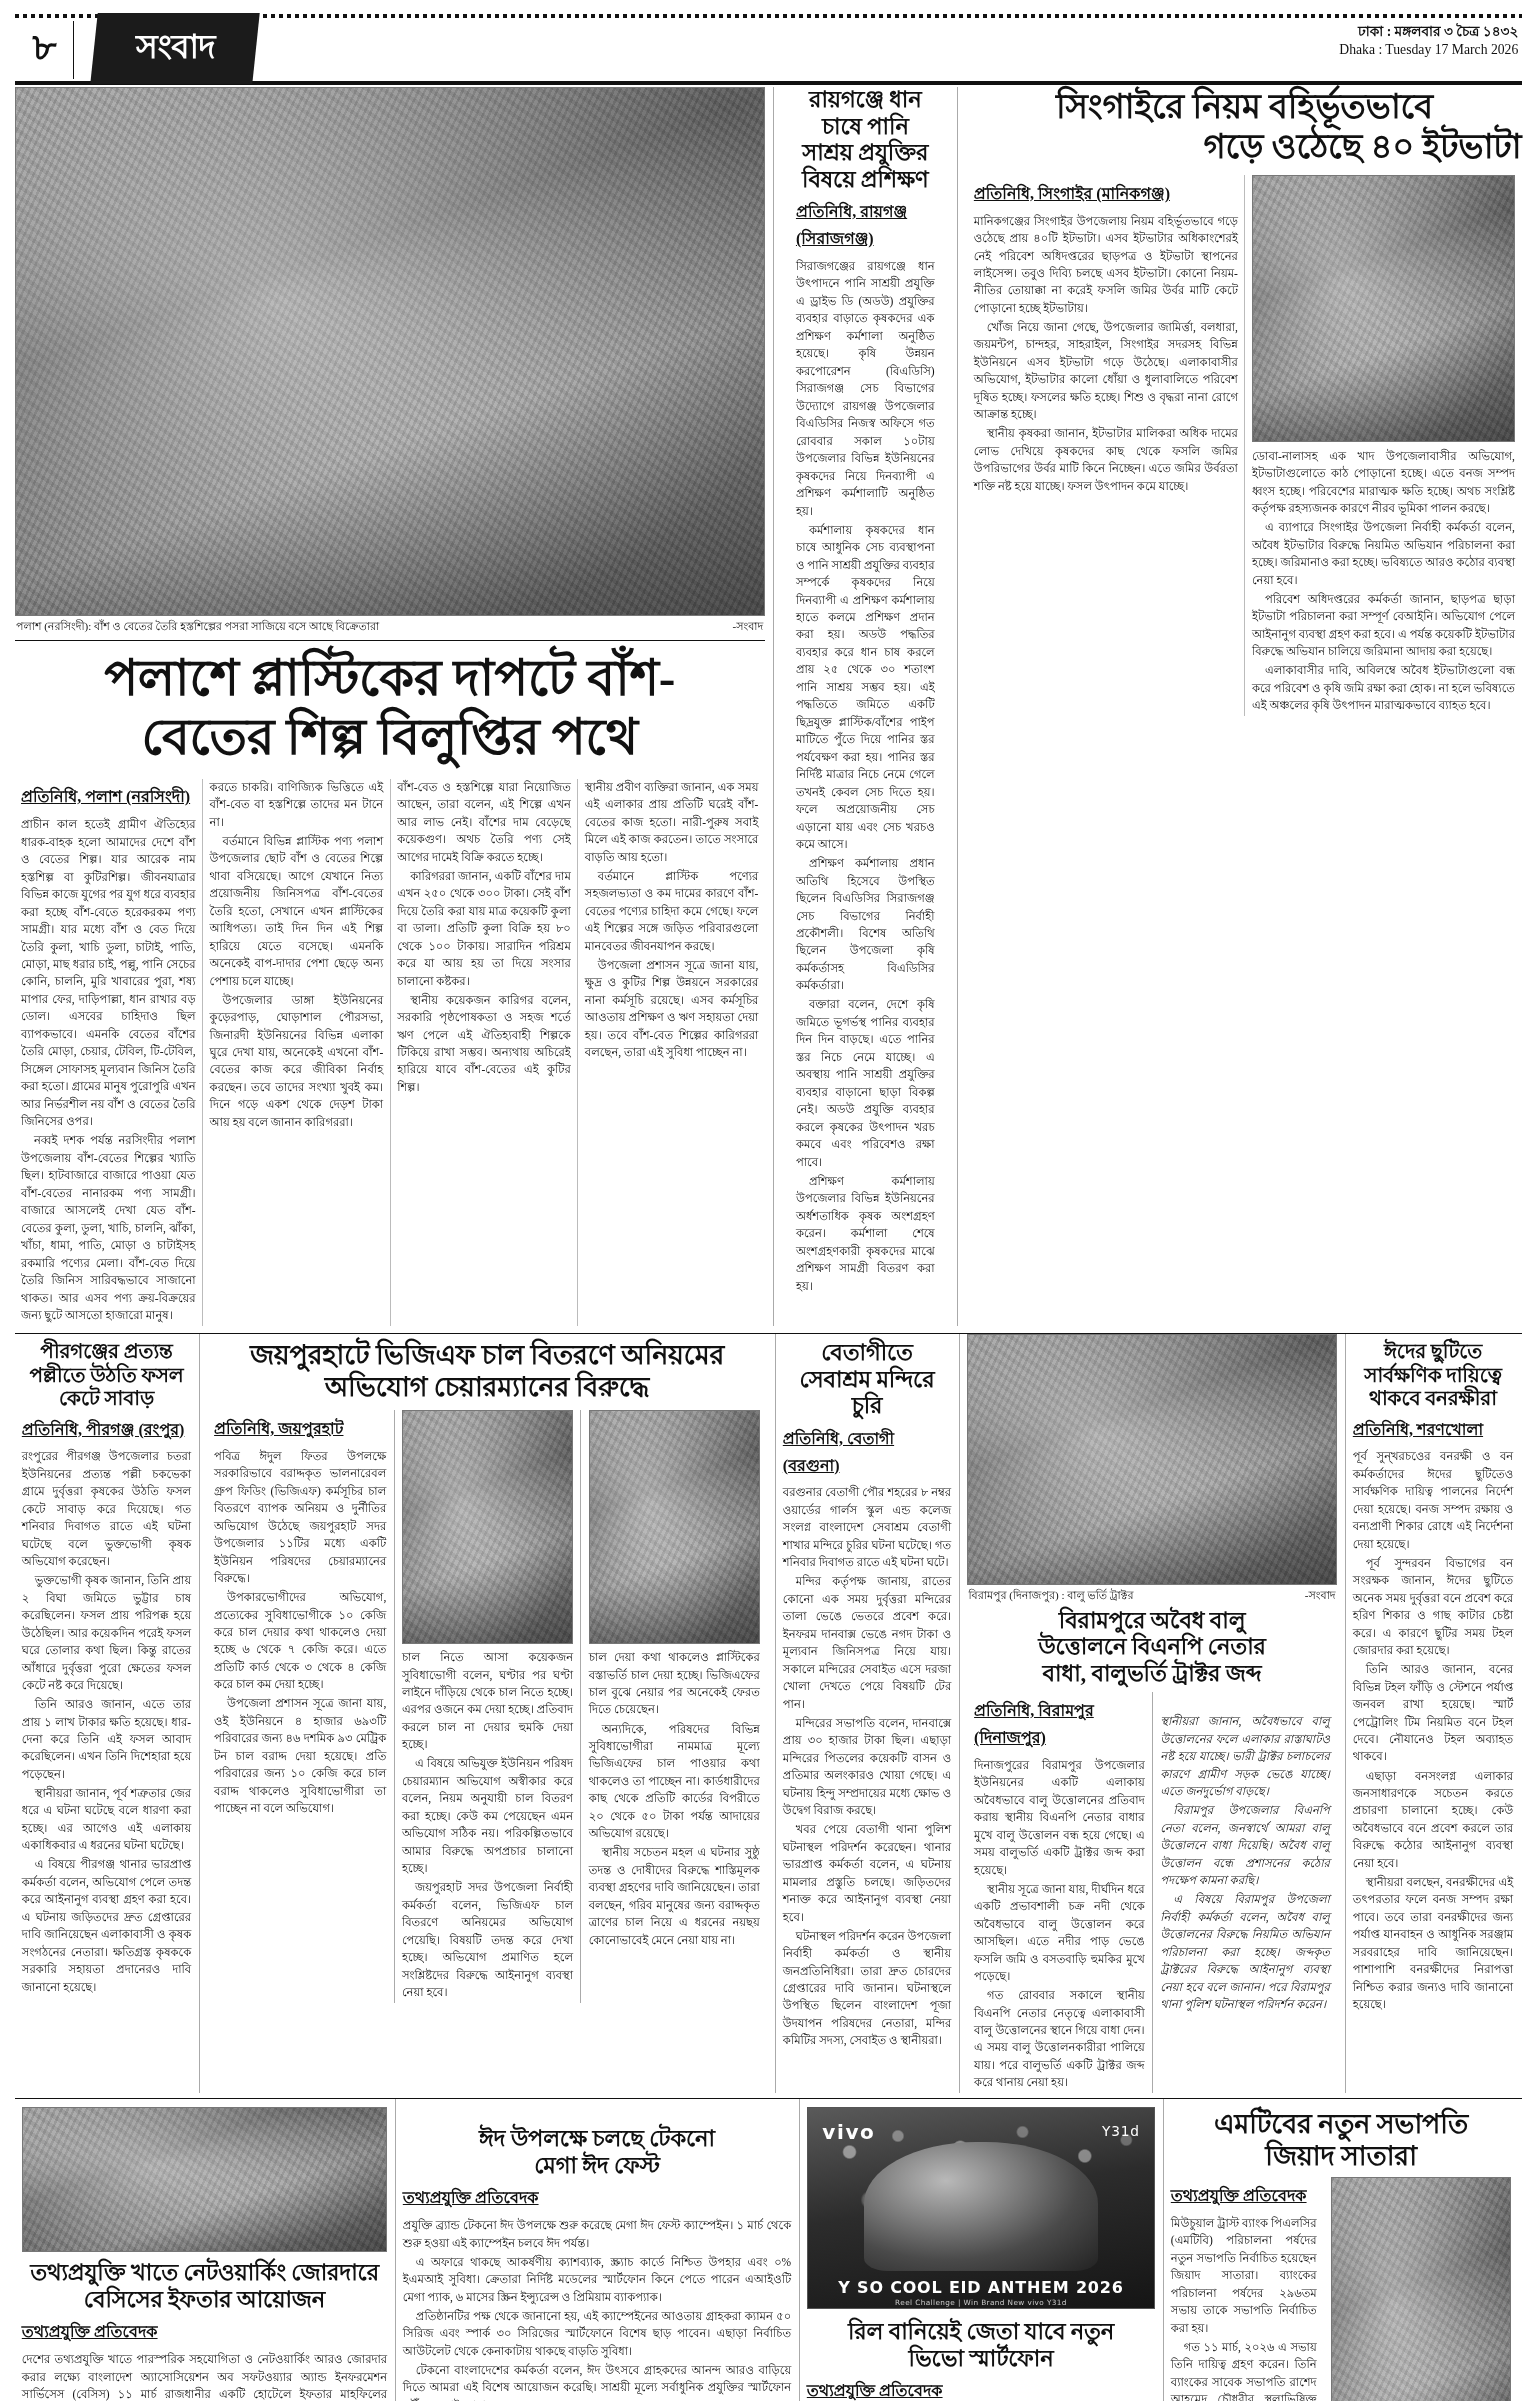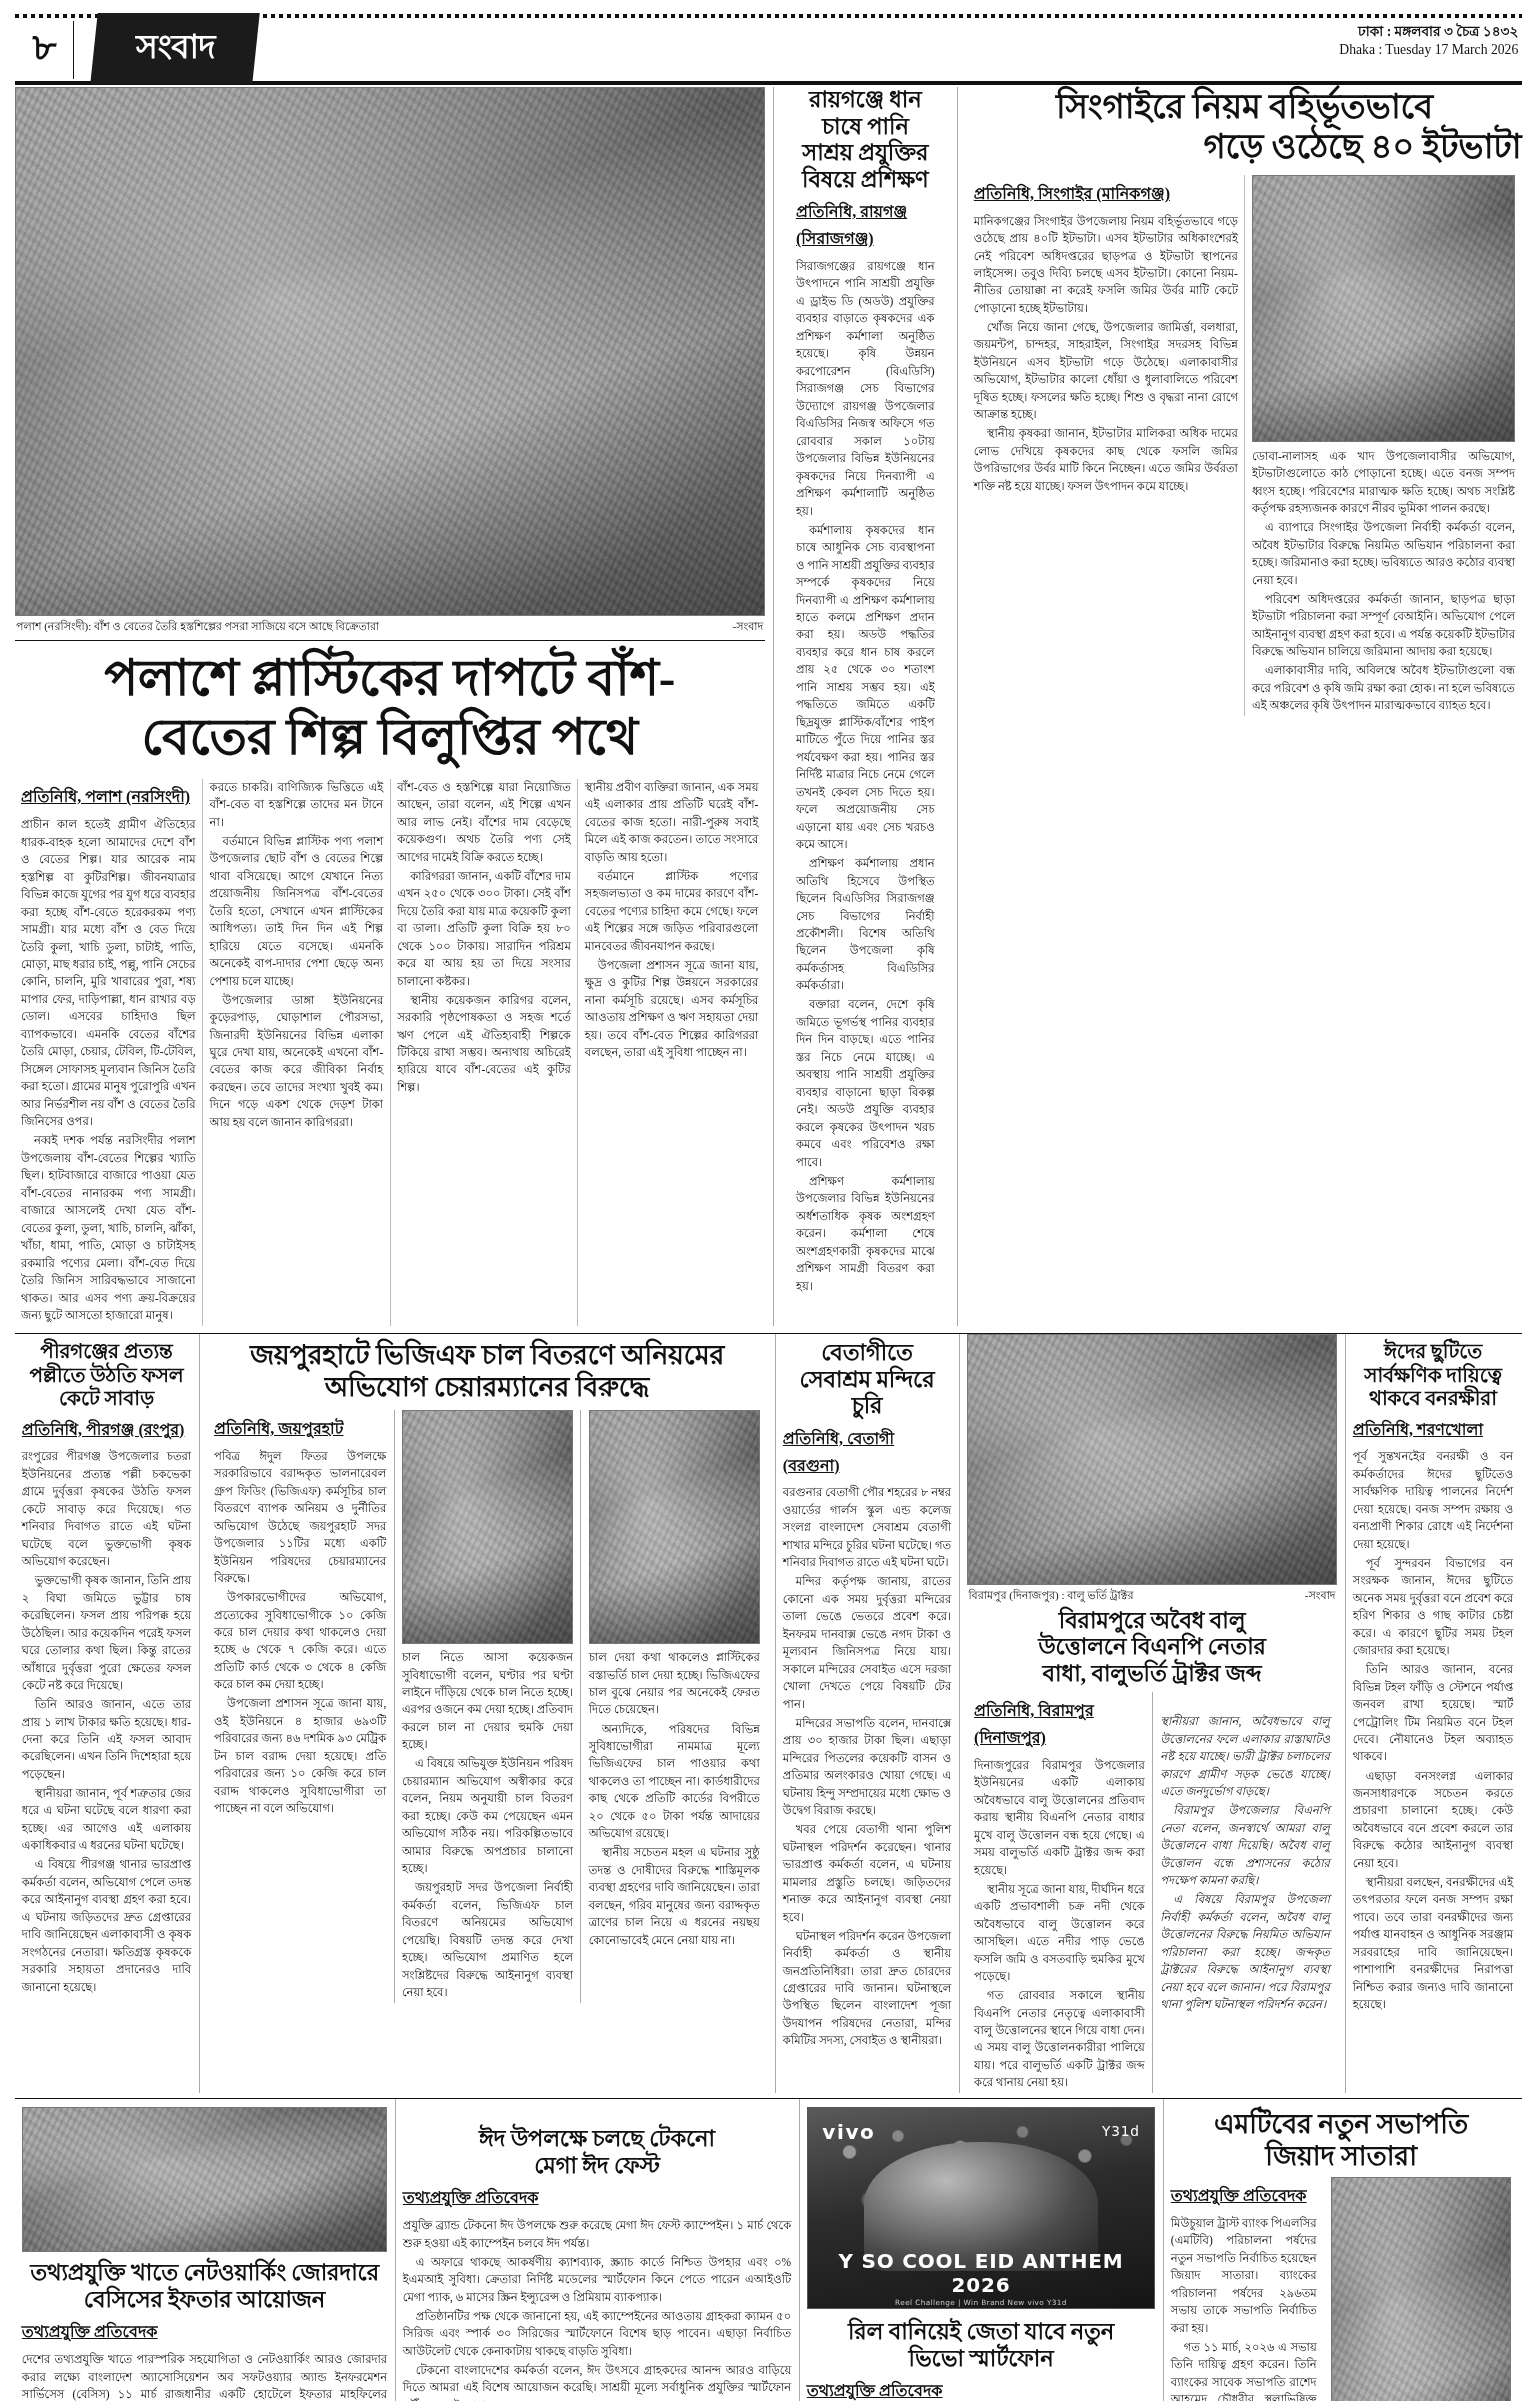--- a/index.html
+++ b/index.html
@@ -173,21 +173,21 @@
   }
   .vivo-logo { position: absolute; left: 14.5px; top: 11.3px; color:#fff;
     font-family:"DejaVu Sans", sans-serif; font-size: 20px; font-weight: bold; letter-spacing: 1.6px; }
   .vivo-model { position: absolute; right: 14.5px; top: 14.5px; color:#fff;
     font-family:"DejaVu Sans", sans-serif; font-size: 13.7px; letter-spacing: 0.8px; }
   .vivo-people { position: absolute; left: 50%; transform: translateX(-50%); bottom: 37px;
     width: 234px; height: 129px;
     background: radial-gradient(ellipse at 35% 30%, #b9b9b9, #4a4a4a 62%, #222 100%);
     border-radius: 48% 48% 10% 10%; }
   .vivo-caption { position: absolute; left: 0; right: 0; bottom: 11.3px; text-align: center;
-    color:#fff; font-family:"DejaVu Sans", sans-serif; font-weight: bold; font-size: 20px; letter-spacing: 0.8px;}
+    color:#fff; font-family:"DejaVu Sans", sans-serif; font-weight: bold; font-size: 16px; letter-spacing: 0.8px;}
   .vivo-sub { position: absolute; left: 0; right: 0; bottom: 1.6px; text-align: center;
     color:#ccc; font-family:"DejaVu Sans", sans-serif; font-size: 7.3px; letter-spacing: 0.4px;}
 
   .portrait-photo { width: 100%; height: 323px; }
 
   .rice-photo { width: 100%; height: 234px; }
 </style>
 </head>
 <body>
 
@@ -367,21 +367,21 @@
           <p>এ বিষয়ে বিরামপুর উপজেলা নির্বাহী কর্মকর্তা বলেন, অবৈধ বালু উত্তোলনের বিরুদ্ধে নিয়মিত অভিযান পরিচালনা করা হচ্ছে। জব্দকৃত ট্রাক্টরের বিরুদ্ধে আইনানুগ ব্যবস্থা নেয়া হবে বলে জানান। পরে বিরামপুর থানা পুলিশ ঘটনাস্থল পরিদর্শন করেন।</p>
         </div>
       </div>
     </div>
   </div>
 
   <div class="col" style="width:176px;">
     <div class="hl hl-sm" style="margin-top:6.5px;">ঈদের ছুটিতে সার্বক্ষণিক দায়িত্বে থাকবে বনরক্ষীরা</div>
     <div class="byline">প্রতিনিধি, শরণখোলা</div>
     <div class="body-txt">
-      <p>পূর্ব সুন্তখনইের বনরক্ষী ও বন কর্মকর্তাদের ঈদের ছুটিতেও সার্বক্ষণিক দায়িত্ব পালনের নির্দেশ দেয়া হয়েছে। বনজ সম্পদ রক্ষায় ও বন্যপ্রাণী শিকার রোধে এই নির্দেশনা দেয়া হয়েছে।</p>
+      <p>পূর্ব সুন্খরচওের বনরক্ষী ও বন কর্মকর্তাদের ঈদের ছুটিতেও সার্বক্ষণিক দায়িত্ব পালনের নির্দেশ দেয়া হয়েছে। বনজ সম্পদ রক্ষায় ও বন্যপ্রাণী শিকার রোধে এই নির্দেশনা দেয়া হয়েছে।</p>
       <p>পূর্ব সুন্দরবন বিভাগের বন সংরক্ষক জানান, ঈদের ছুটিতে অনেক সময় দুর্বৃত্তরা বনে প্রবেশ করে হরিণ শিকার ও গাছ কাটার চেষ্টা করে। এ কারণে ছুটির সময় টহল জোরদার করা হয়েছে।</p>
       <p>তিনি আরও জানান, বনের বিভিন্ন টহল ফাঁড়ি ও স্টেশনে পর্যাপ্ত জনবল রাখা হয়েছে। স্মার্ট পেট্রোলিং টিম নিয়মিত বনে টহল দেবে। নৌযানেও টহল অব্যাহত থাকবে।</p>
       <p>এছাড়া বনসংলগ্ন এলাকার জনসাধারণকে সচেতন করতে প্রচারণা চালানো হচ্ছে। কেউ অবৈধভাবে বনে প্রবেশ করলে তার বিরুদ্ধে কঠোর আইনানুগ ব্যবস্থা নেয়া হবে।</p>
       <p>স্থানীয়রা বলছেন, বনরক্ষীদের এই তৎপরতার ফলে বনজ সম্পদ রক্ষা পাবে। তবে তারা বনরক্ষীদের জন্য পর্যাপ্ত যানবাহন ও আধুনিক সরঞ্জাম সরবরাহের দাবি জানিয়েছেন। পাশাপাশি বনরক্ষীদের নিরাপত্তা নিশ্চিত করার জন্যও দাবি জানানো হয়েছে।</p>
     </div>
   </div>
 </div>
 
 <div class="bottom-block hrule">
 

